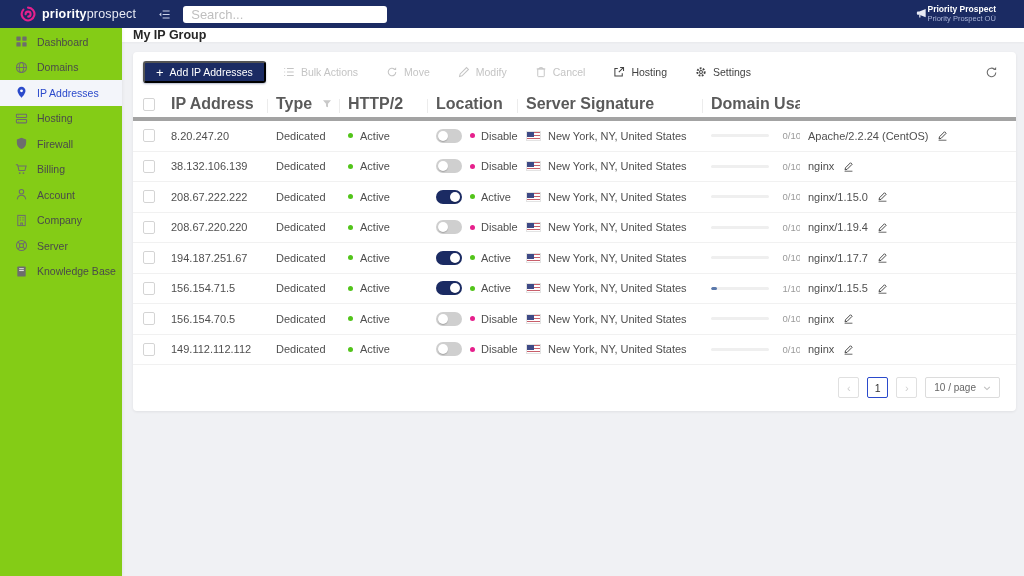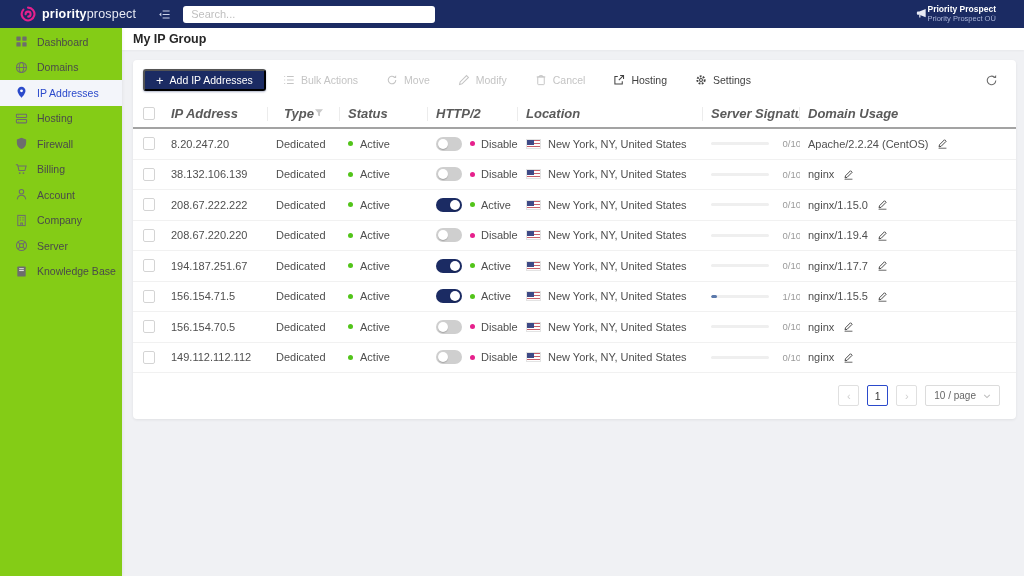--- a/index.html
+++ b/index.html
@@ -7,62 +7,62 @@
   body{font-family:"Liberation Sans",sans-serif;background:#f0f1f4;font-size:11px;color:#555;}
   svg{display:block;}
 
   
   .topbar{position:absolute;top:0;left:0;width:1024px;height:28px;background:#1b2b63;display:flex;align-items:center;z-index:5;}
   .brand{display:flex;align-items:center;margin-left:20px;gap:6px;}
   .brand-text{color:#fff;font-size:12.5px;letter-spacing:.2px;}
   .brand-text b{font-weight:700;}
   .brand-text span{font-weight:300;color:#e8eaf4;}
   .menu-fold{margin-left:22px;color:#cdd4ea;cursor:pointer;}
-  .search{margin-left:12px;width:252px;height:17px;border:none;border-radius:3px;background:#fff;font-family:"Liberation Sans",sans-serif;font-size:11px;padding:0 8px;color:#444;outline:none;}
+  .search{margin-left:12px;width:204px;height:17px;border:none;border-radius:3px;background:#fff;font-family:"Liberation Sans",sans-serif;font-size:13px;padding:0 8px;color:#444;outline:none;}
   .search::placeholder{color:#bfbfbf;}
   .top-right{margin-left:auto;margin-right:28px;display:flex;align-items:center;gap:0;}
   .megaphone{color:#e8eaf4;}
   .account{text-align:left;cursor:pointer;line-height:1.15;}
   .account .nm{color:#fff;font-size:8.5px;font-weight:700;}
   .account .org{color:#a9b3d6;font-size:7.5px;}
 
   
   .sidebar{position:absolute;top:28px;left:0;width:122px;height:548px;background:#84cc16;box-shadow:1px 0 3px rgba(0,0,0,.05);padding-top:1px;z-index:2;}
   .side-item{display:flex;align-items:center;gap:9px;height:25.5px;padding-left:15px;color:#4a4a4a;cursor:pointer;}
   .side-item .sicon{color:#6d6d6d;width:13px;height:13px;flex:0 0 13px;}
   .side-item .slabel{font-size:10.5px;white-space:nowrap;}
   .side-item.active{background:#f3f5fa;color:#2b4acb;}
   .side-item.active .sicon{color:#2b4acb;}
 
   
   .main{position:absolute;top:28px;left:122px;width:902px;height:548px;}
-  .page-header{background:#fff;height:22px;display:flex;align-items:center;padding-left:11px;box-shadow:0 1px 2px rgba(0,0,0,.04);}
+  .page-header{background:#fff;height:14px;display:flex;align-items:center;padding-left:11px;box-shadow:0 1px 2px rgba(0,0,0,.04);}
   .page-header h1{font-size:12.5px;font-weight:700;color:#262626;}
 
   .card{background:#fff;border-radius:4px;box-shadow:0 1px 3px rgba(0,0,0,.07);margin:10px 8px 0 11px;width:883px;}
 
   
   .toolbar{display:flex;align-items:center;padding:9px 16px 8px 10px;gap:6px;}
   .btn{display:inline-flex;align-items:center;gap:6px;height:22px;padding:0 11px;border-radius:3px;font-size:10.5px;cursor:pointer;white-space:nowrap;}
   .btn-primary{background:#1b2b63;color:#fff;box-shadow:0 1px 2px rgba(27,43,99,.35);}
   .btn-primary .plus{font-size:13px;font-weight:400;line-height:1;}
   .btn-ghost{color:#424242;}
   .btn-ghost.disabled{color:#c4c4c4;cursor:default;}
   .btn-ghost .bicon{display:inline-flex;}
   .toolbar .spacer{flex:1;}
   .refresh{color:#6d6d6d;cursor:pointer;margin-right:2px;}
 
   
   .grid{display:grid;grid-template-columns:30px 105px 72px 88px 90px 185px 97px 1fr;align-items:center;}
   .cell{display:flex;align-items:center;padding:0 8px;overflow:hidden;white-space:nowrap;}
   .c-check{padding-left:10px;}
-  .thead{height:30px;border-bottom:2px solid #a3a3a3;color:#5a5a5a;font-weight:700;font-size:13px;font-style:italic;}
+  .thead{height:30px;border-bottom:4px solid #a3a3a3;color:#5a5a5a;font-weight:700;font-size:16px;}
   .thead .cell{position:relative;height:100%;}
   .thead .cell:not(:first-child):not(:last-child)::after{content:"";position:absolute;right:0;top:8px;height:14px;width:1px;background:#ececec;}
-  .th-type{justify-content:center;}
+  .th-type{justify-content:space-between;}
   .funnel{color:#c9c9c9;cursor:pointer;}
   .trow{height:30.5px;border-bottom:1px solid #f1f1f1;color:#4f4f4f;}
   .checkbox{width:13px;height:13px;border:1px solid #d4d4d4;border-radius:2px;background:#fff;cursor:pointer;}
   .dot{width:5px;height:5px;border-radius:50%;display:inline-block;flex:0 0 5px;}
   .dot.green{background:#52c41a;}
   .dot.magenta{background:#e6208c;}
   .c-status .dot{margin-right:7px;}
   .toggle{width:26px;height:14px;border-radius:7px;background:#cfcfcf;position:relative;display:inline-block;cursor:pointer;flex:0 0 26px;margin-right:8px;}
   .toggle .knob{position:absolute;top:2px;left:2px;width:10px;height:10px;border-radius:50%;background:#fff;box-shadow:0 1px 1px rgba(0,0,0,.2);}
   .toggle.on{background:#1b2b63;}
@@ -297,21 +297,20 @@
         </span>
       <span class="cell">IP Address</span>
       <span class="cell th-type">
           <span>Type</span>
           <span class="funnel">
             <svg width="10" height="10" viewBox="0 0 12 12">
               <path d="M1.2 1.6h9.6L7.2 5.8v4.1L4.8 9V5.8z" fill="currentColor"></path>
             </svg>
           </span>
         </span>
-      <span class="cell">Status</span>
       <span class="cell">HTTP/2</span>
       <span class="cell">Location</span>
       <span class="cell">Server Signature</span>
       <span class="cell">Domain Usage</span>
     </div>
 
     <div class="grid trow">
       <span class="cell c-check">
           <span class="checkbox"></span>
         </span>

